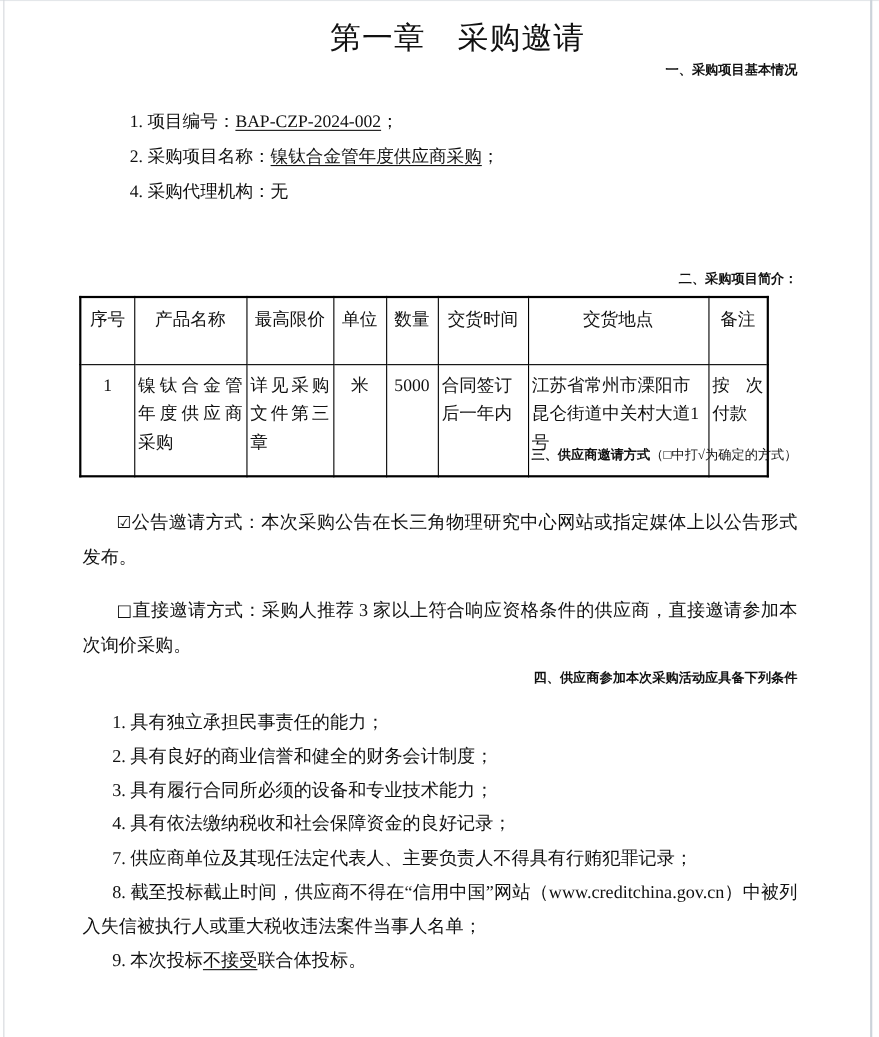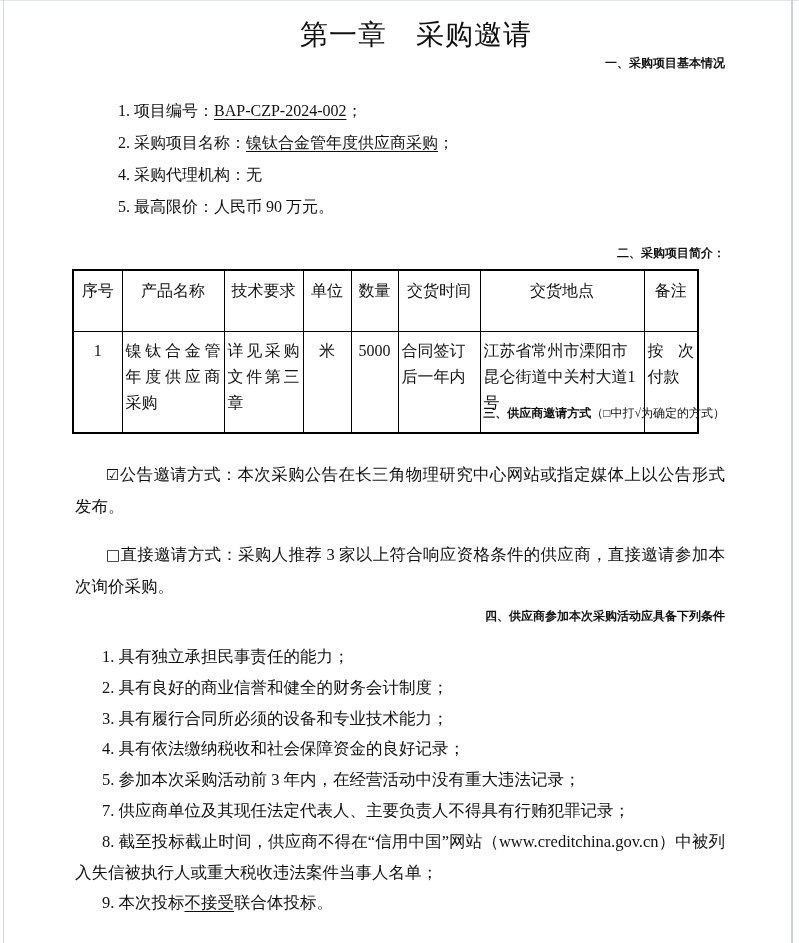--- a/index.html
+++ b/index.html
@@ -103,41 +103,40 @@
 <div class="doc-title">第一章　采购邀请</div>
 
 <div class="content">
 
   <div class="sec-heading h-sec1">一、采购项目基本情况</div>
 
   <div class="list-1">
     <div class="item"><span>1. 项目编号：</span><span class="underlined">BAP-CZP-2024-002</span><span>；</span></div>
     <div class="item"><span>2. 采购项目名称：</span><span class="underlined">镍钛合金管年度供应商采购</span><span>；</span></div>
     <div class="item"><span>4. 采购代理机构：无</span></div>
-    <div class="item"><span>5. 最高限价：人民币 90 万元。</span></div>
   </div>
 
   <div class="sec-heading h-sec2">二、采购项目简介：</div>
 
   <table class="spec">
     <colgroup>
       <col style="width:49px">
         <col style="width:102px">
         <col style="width:79px">
         <col style="width:48px">
       <col style="width:47px">
         <col style="width:82px">
         <col style="width:164px">
         <col style="width:54px">
     </colgroup>
     <tbody>
         <tr class="hdr">
       <th>序号</th>
       <th>产品名称</th>
-      <th class="c-tech">技术要求</th>
+      <th class="c-tech">最高限价</th>
       <th>单位</th>
       <th>数量</th>
       <th>交货时间</th>
       <th>交货地点</th>
       <th>备注</th>
     </tr>
     <tr class="row">
       <td class="center">1</td>
       <td class="just c-name">镍钛合金管年度供应商采购</td>
       <td class="just c-tech">详见采购文件第三章</td>
@@ -156,19 +155,18 @@
 
   <p class="para p-opt2"><span class="cbx">□</span><span>直接邀请方式：采购人推荐 3 家以上符合响应资格条件的供应商，直接邀请参加本次询价采购。</span></p>
 
   <div class="sec-heading h-sec4">四、供应商参加本次采购活动应具备下列条件</div>
 
   <div class="list-4">
     <div class="item"><span>1. 具有独立承担民事责任的能力；</span></div>
     <div class="item"><span>2. 具有良好的商业信誉和健全的财务会计制度；</span></div>
     <div class="item"><span>3. 具有履行合同所必须的设备和专业技术能力；</span></div>
     <div class="item"><span>4. 具有依法缴纳税收和社会保障资金的良好记录；</span></div>
-    <div class="item"><span>5. 参加本次采购活动前 3 年内，在经营活动中没有重大违法记录；</span></div>
     <div class="item"><span>7. 供应商单位及其现任法定代表人、主要负责人不得具有行贿犯罪记录；</span></div>
     <div class="item"><span>8. 截至投标截止时间，供应商不得在“信用中国”网站（www.creditchina.gov.cn）中被列入失信被执行人或重大税收违法案件当事人名单；</span></div>
     <div class="item"><span>9. 本次投标</span><span class="underlined">不接受</span><span>联合体投标。</span></div>
   </div>
 
 </div>
 
 </body></html>

